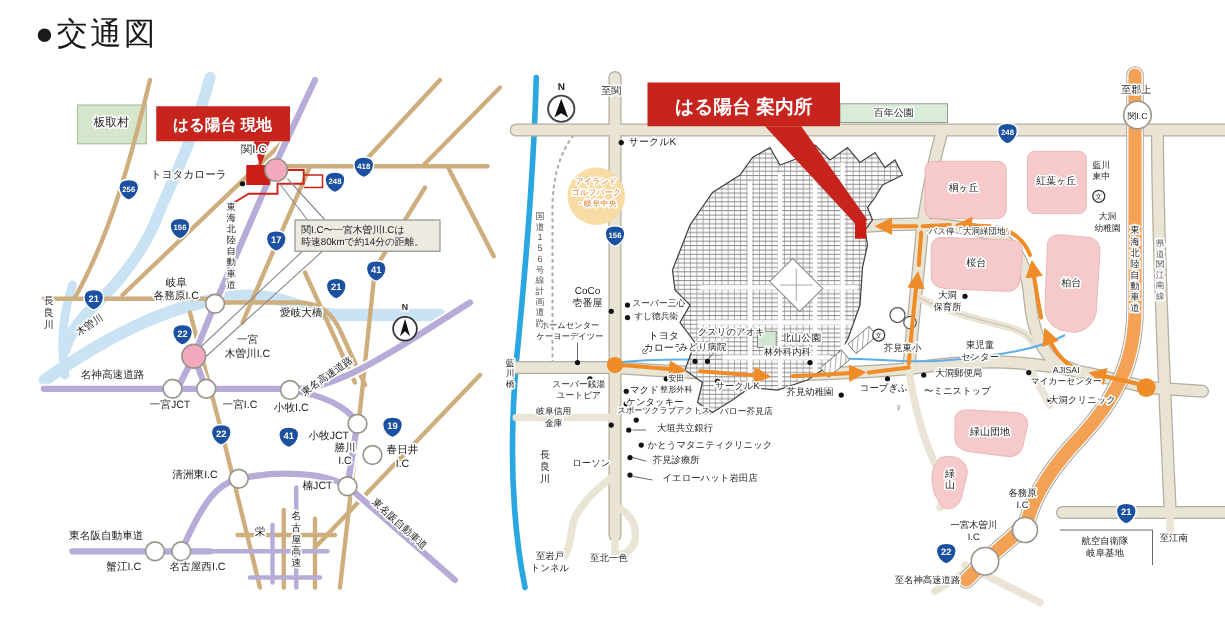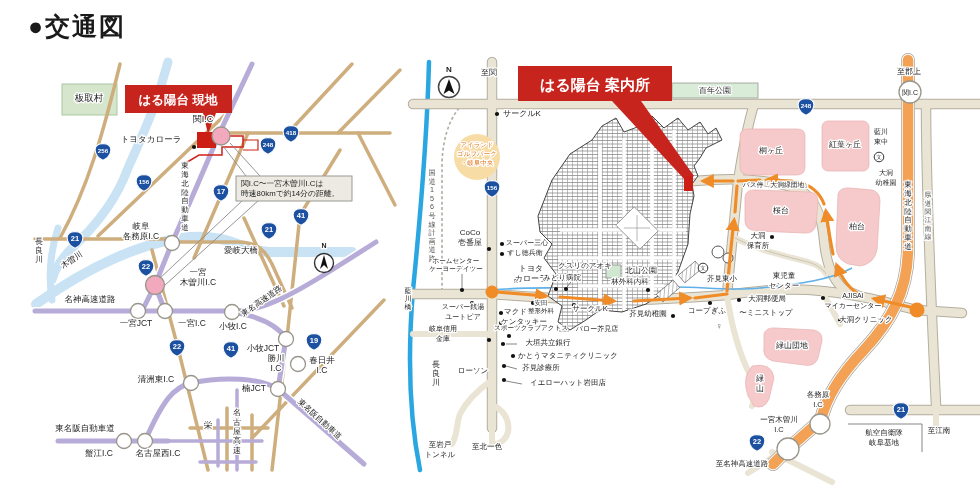--- a/index.html
+++ b/index.html
@@ -1,18 +1,18 @@
 <!DOCTYPE html>
 <html><head>
 <meta charset="utf-8">
 <style>
   html,body{margin:0;padding:0;background:#ffffff;}
   body{font-family:"Liberation Sans","DejaVu Sans",sans-serif;}
   .stage{position:relative;width:980px;height:500px;background:#fff;overflow:hidden;}
-  .title{position:absolute;left:28px;top:10px;font-size:25px;font-weight:bold;color:#1a1a1a;letter-spacing:2px;}
+  .title{position:absolute;left:28px;top:10px;font-size:25px;font-weight:normal;color:#1a1a1a;letter-spacing:2px;}
   svg{position:absolute;left:0;top:0;}
   .mlabel{paint-order:stroke;stroke:#ffffff;stroke-width:2.6px;stroke-linejoin:round;
           font-family:"Liberation Sans","DejaVu Sans",sans-serif;}
   .bannertext{font-weight:bold;fill:#ffffff;font-family:"Liberation Sans","DejaVu Sans",sans-serif;}
   .callouttext{fill:#222;font-family:"Liberation Sans","DejaVu Sans",sans-serif;}
 </style>
 </head>
 <body>
 
 <div class="stage">

